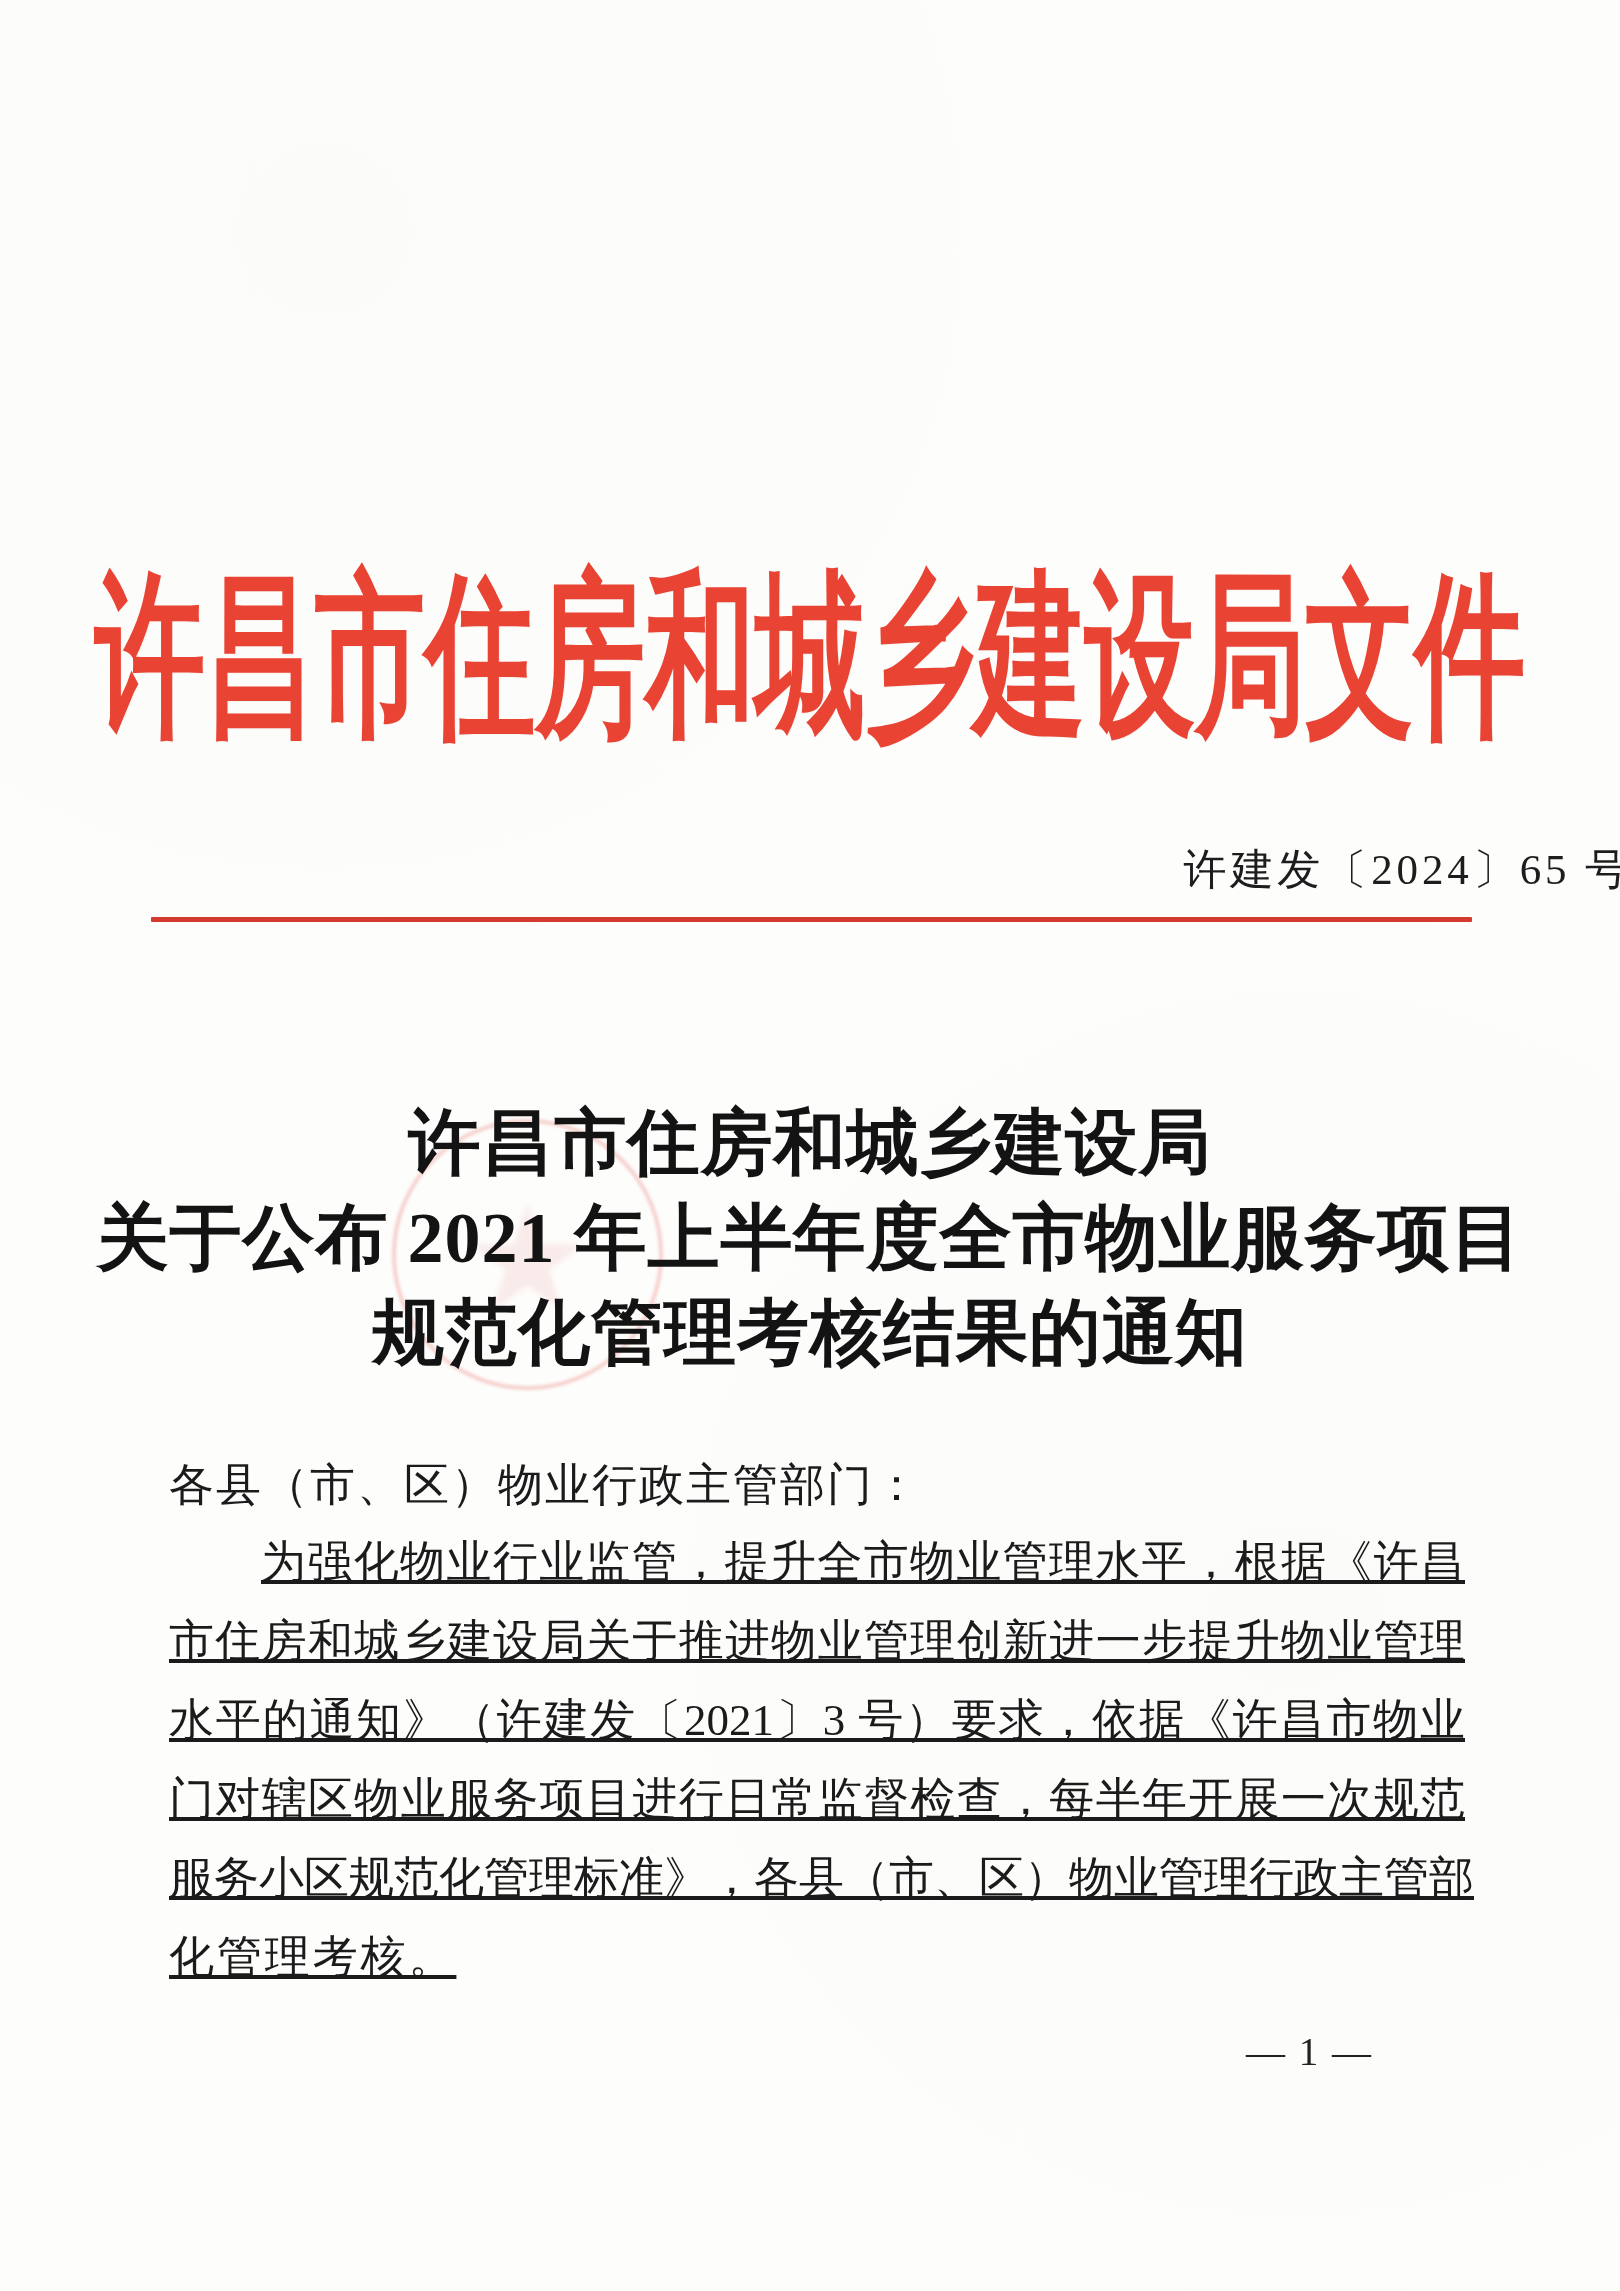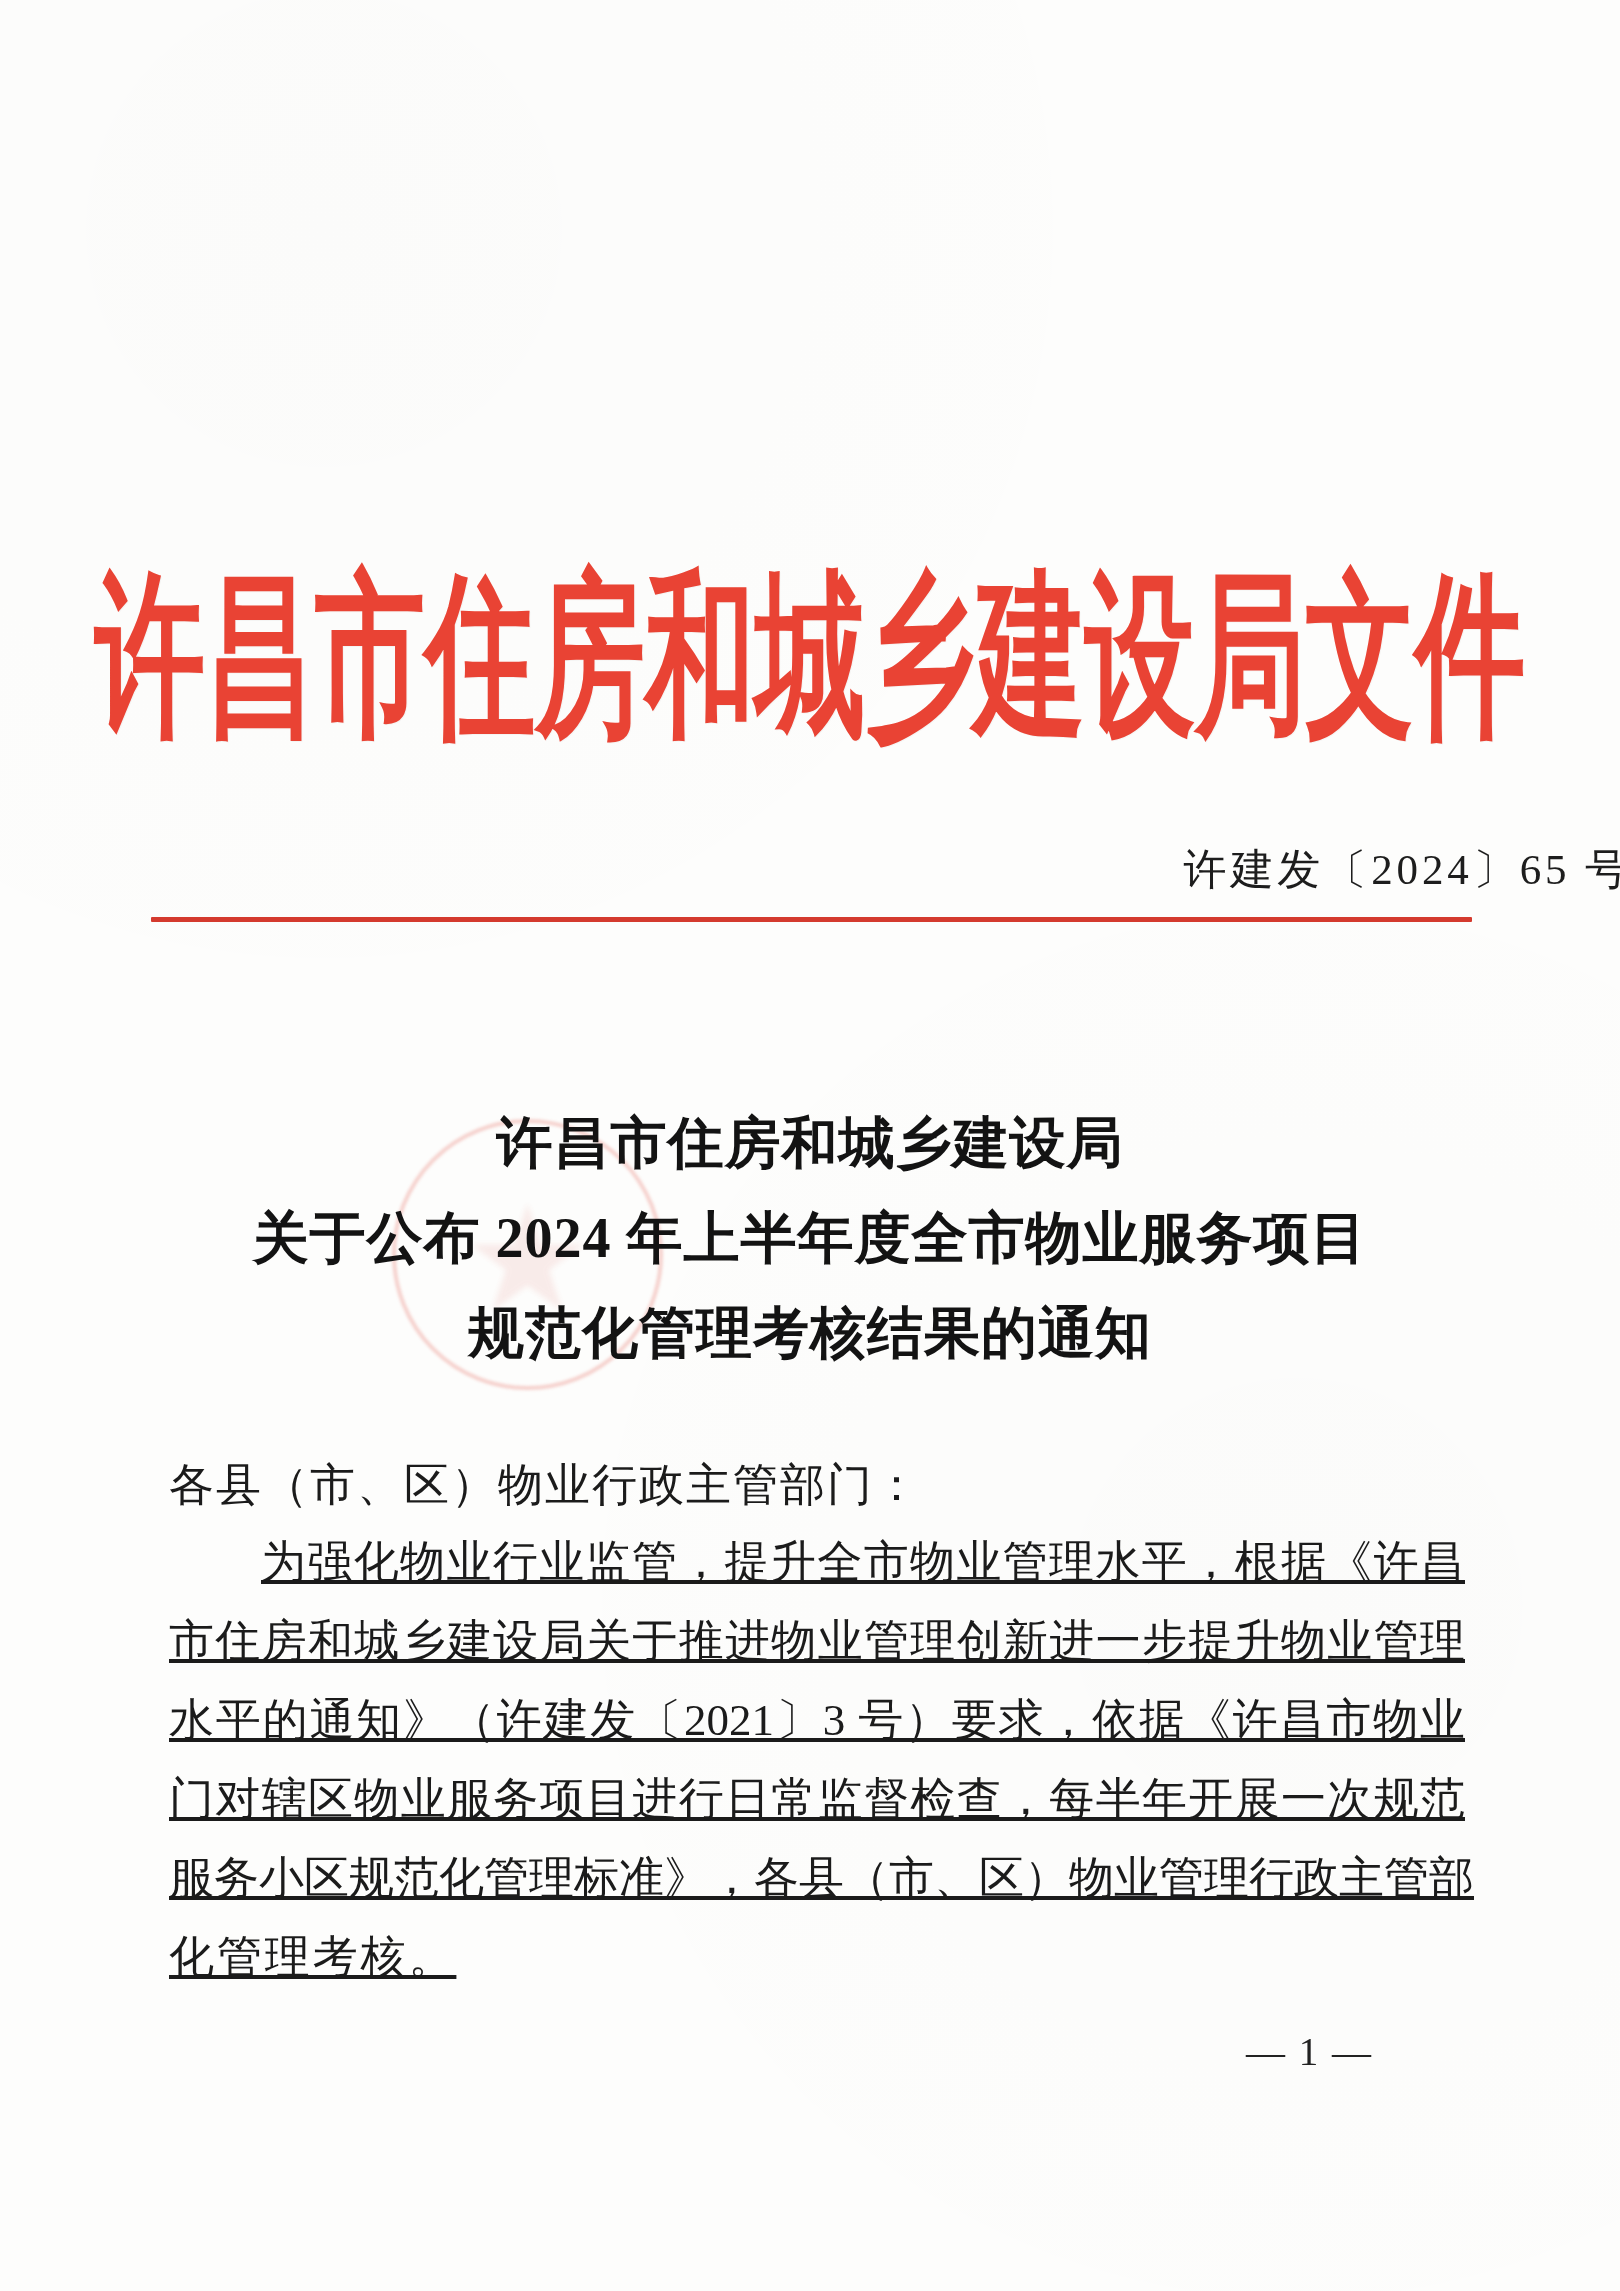--- a/index.html
+++ b/index.html
@@ -69,21 +69,21 @@
     opacity: 0.35;
     filter: blur(2.5px);
     line-height: 1;
     transform: translateY(5.9px);
   }
 
   
   .doc-title {
     position: absolute; top: 1096px; left: 0; width: 100%;
     text-align: center;
-    font-size: 56px;
+    font-size: 72px;
     font-weight: 700;
     line-height: 95px;
     letter-spacing: 1px;
     color: #131313;
   }
 
   
   .salutation {
     position: absolute; top: 1455px; left: 169px;
     font-size: 45px;
@@ -134,21 +134,21 @@
   <div class="letterhead-wrap">
     <div class="letterhead" style="color: rgb(233, 67, 52);">许昌市住房和城乡建设局文件</div>
   </div>
 
   <div class="doc-number">许建发〔2024〕65 号</div>
 
   <div class="red-rule" style="background-color: rgb(212, 58, 46);"></div>
 
   <div class="doc-title">
     <div>许昌市住房和城乡建设局</div>
-    <div>关于公布 2024 年上半年度全市物业服务项目</div>
+    <div>关于公布 2021 年上半年度全市物业服务项目</div>
     <div>规范化管理考核结果的通知</div>
   </div>
 
   <div class="salutation">各县（市、区）物业行政主管部门：</div>
 
   <div class="body-text">
     <div class="body-line indent">为强化物业行业监管，提升全市物业管理水平，根据《许昌</div>
     <div class="body-line">市住房和城乡建设局关于推进物业管理创新进一步提升物业管理</div>
     <div class="body-line">水平的通知》（许建发〔2021〕3 号）要求，依据《许昌市物业</div>
     <div class="body-line">门对辖区物业服务项目进行日常监督检查，每半年开展一次规范</div>

